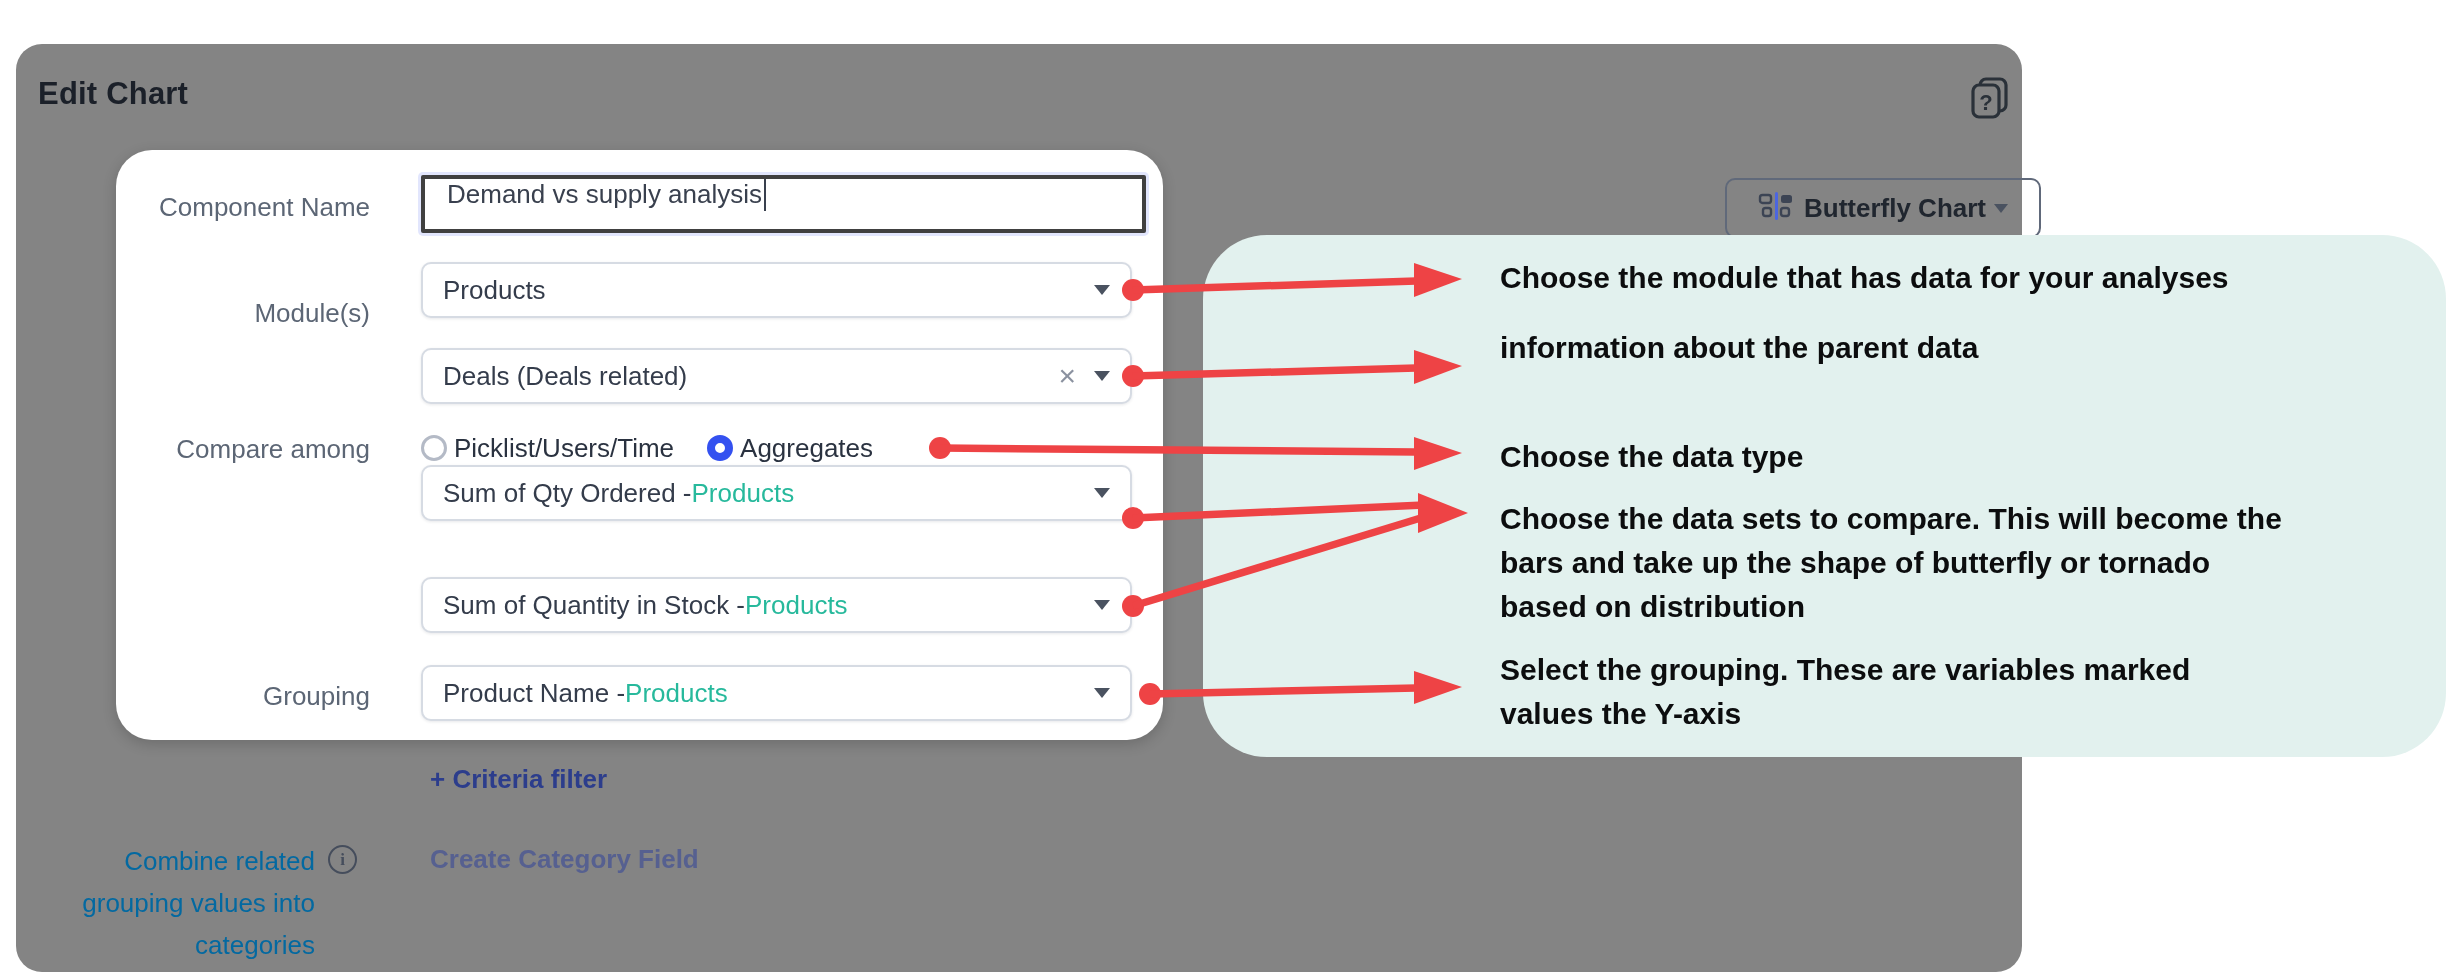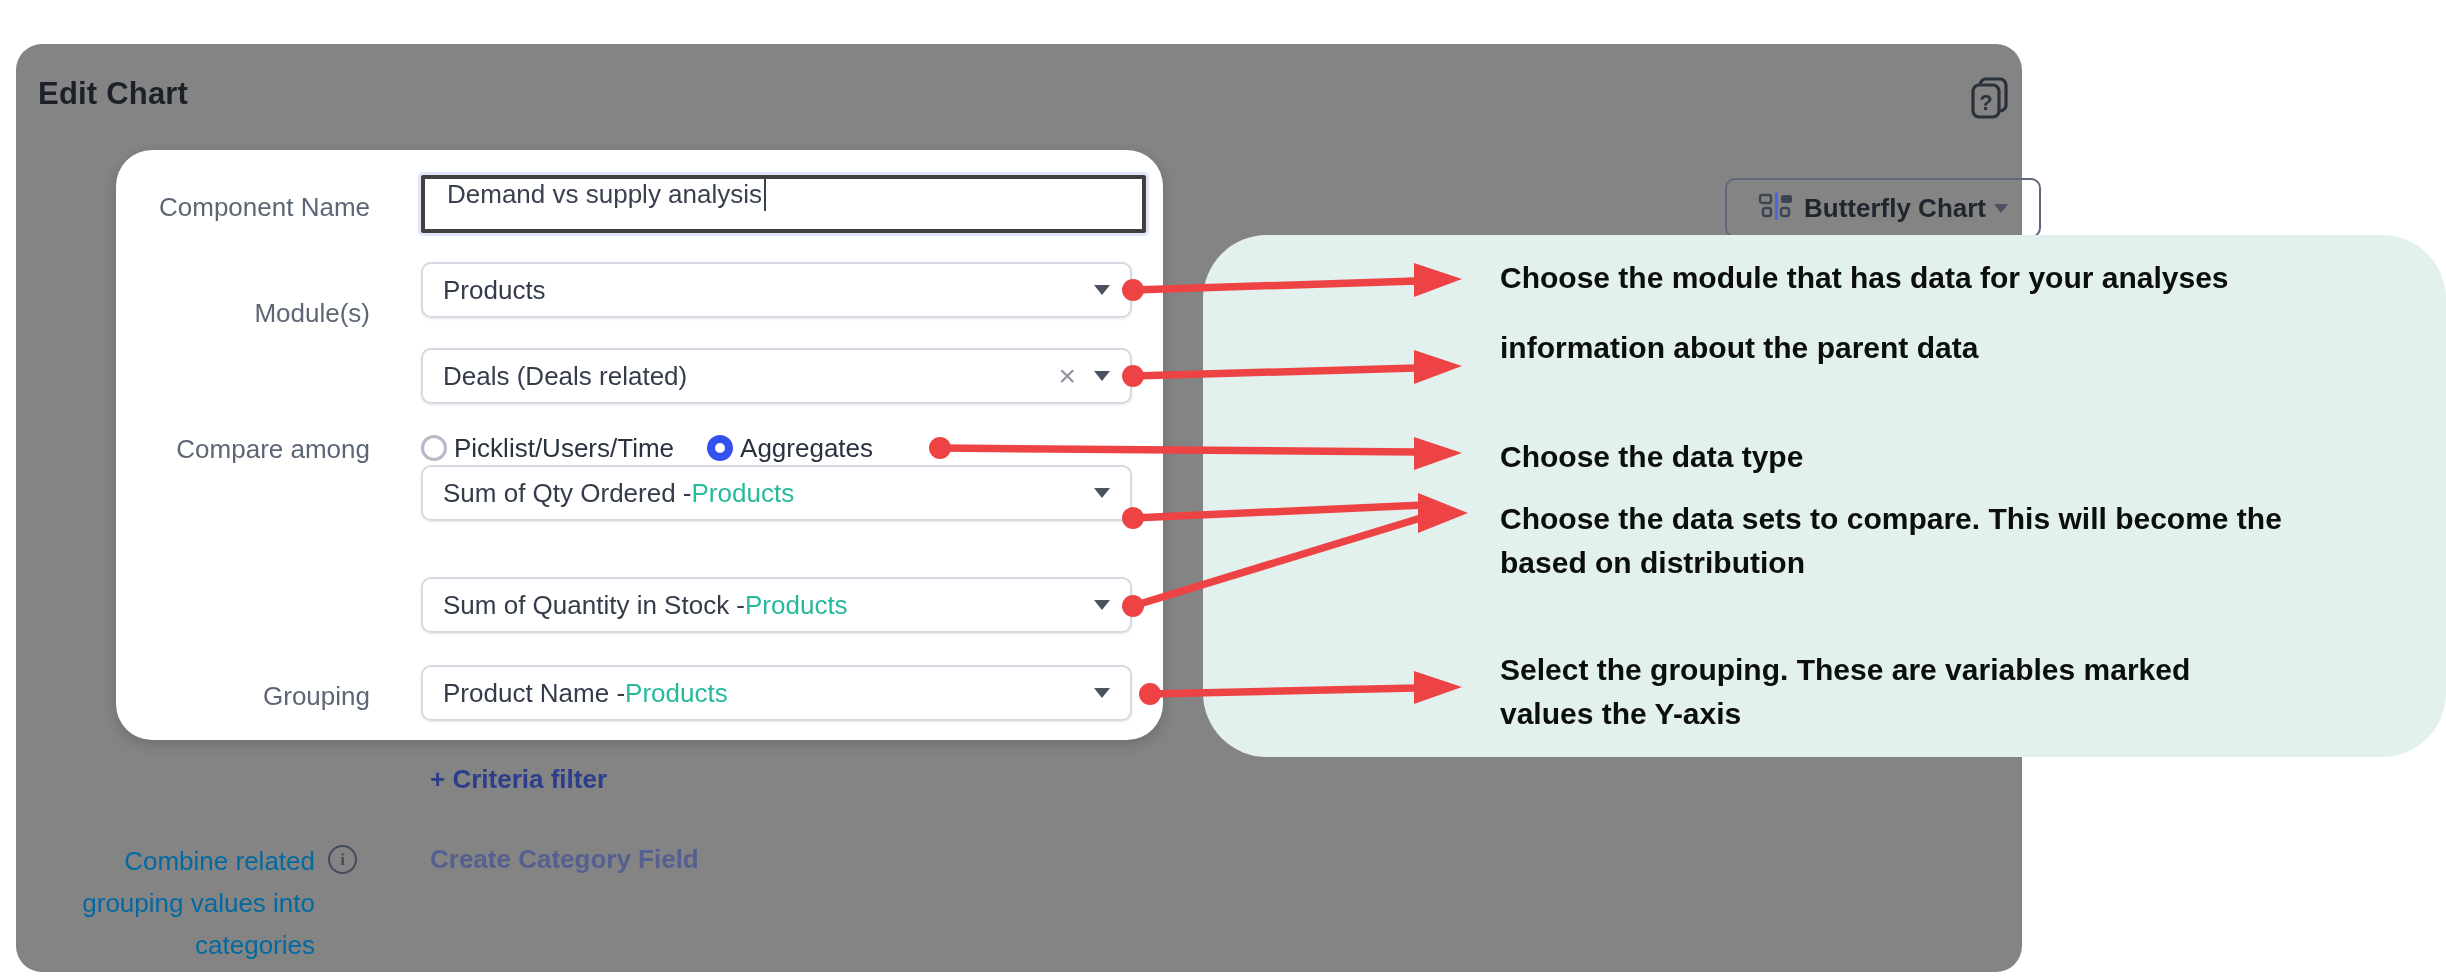--- a/index.html
+++ b/index.html
@@ -159,20 +159,21 @@
     <div>Choose the module that has data for your analyses</div>
   </div>
   <div class="abs note n2">
     <div>information about the parent data</div>
   </div>
   <div class="abs note n3">
     <div>Choose the data type</div>
   </div>
   <div class="abs note n4">
     <div>Choose the data sets to compare. This will become the</div>
+    <div>bars and take up the shape of butterfly or tornado</div>
     <div>based on distribution</div>
   </div>
   <div class="abs note n5">
     <div>Select the grouping. These are variables marked</div>
     <div>values the Y-axis</div>
   </div>
 
   <svg class="abs arrows" viewBox="0 0 2446 980">
     <g fill="#ee4345" stroke="#ee4345">
 

